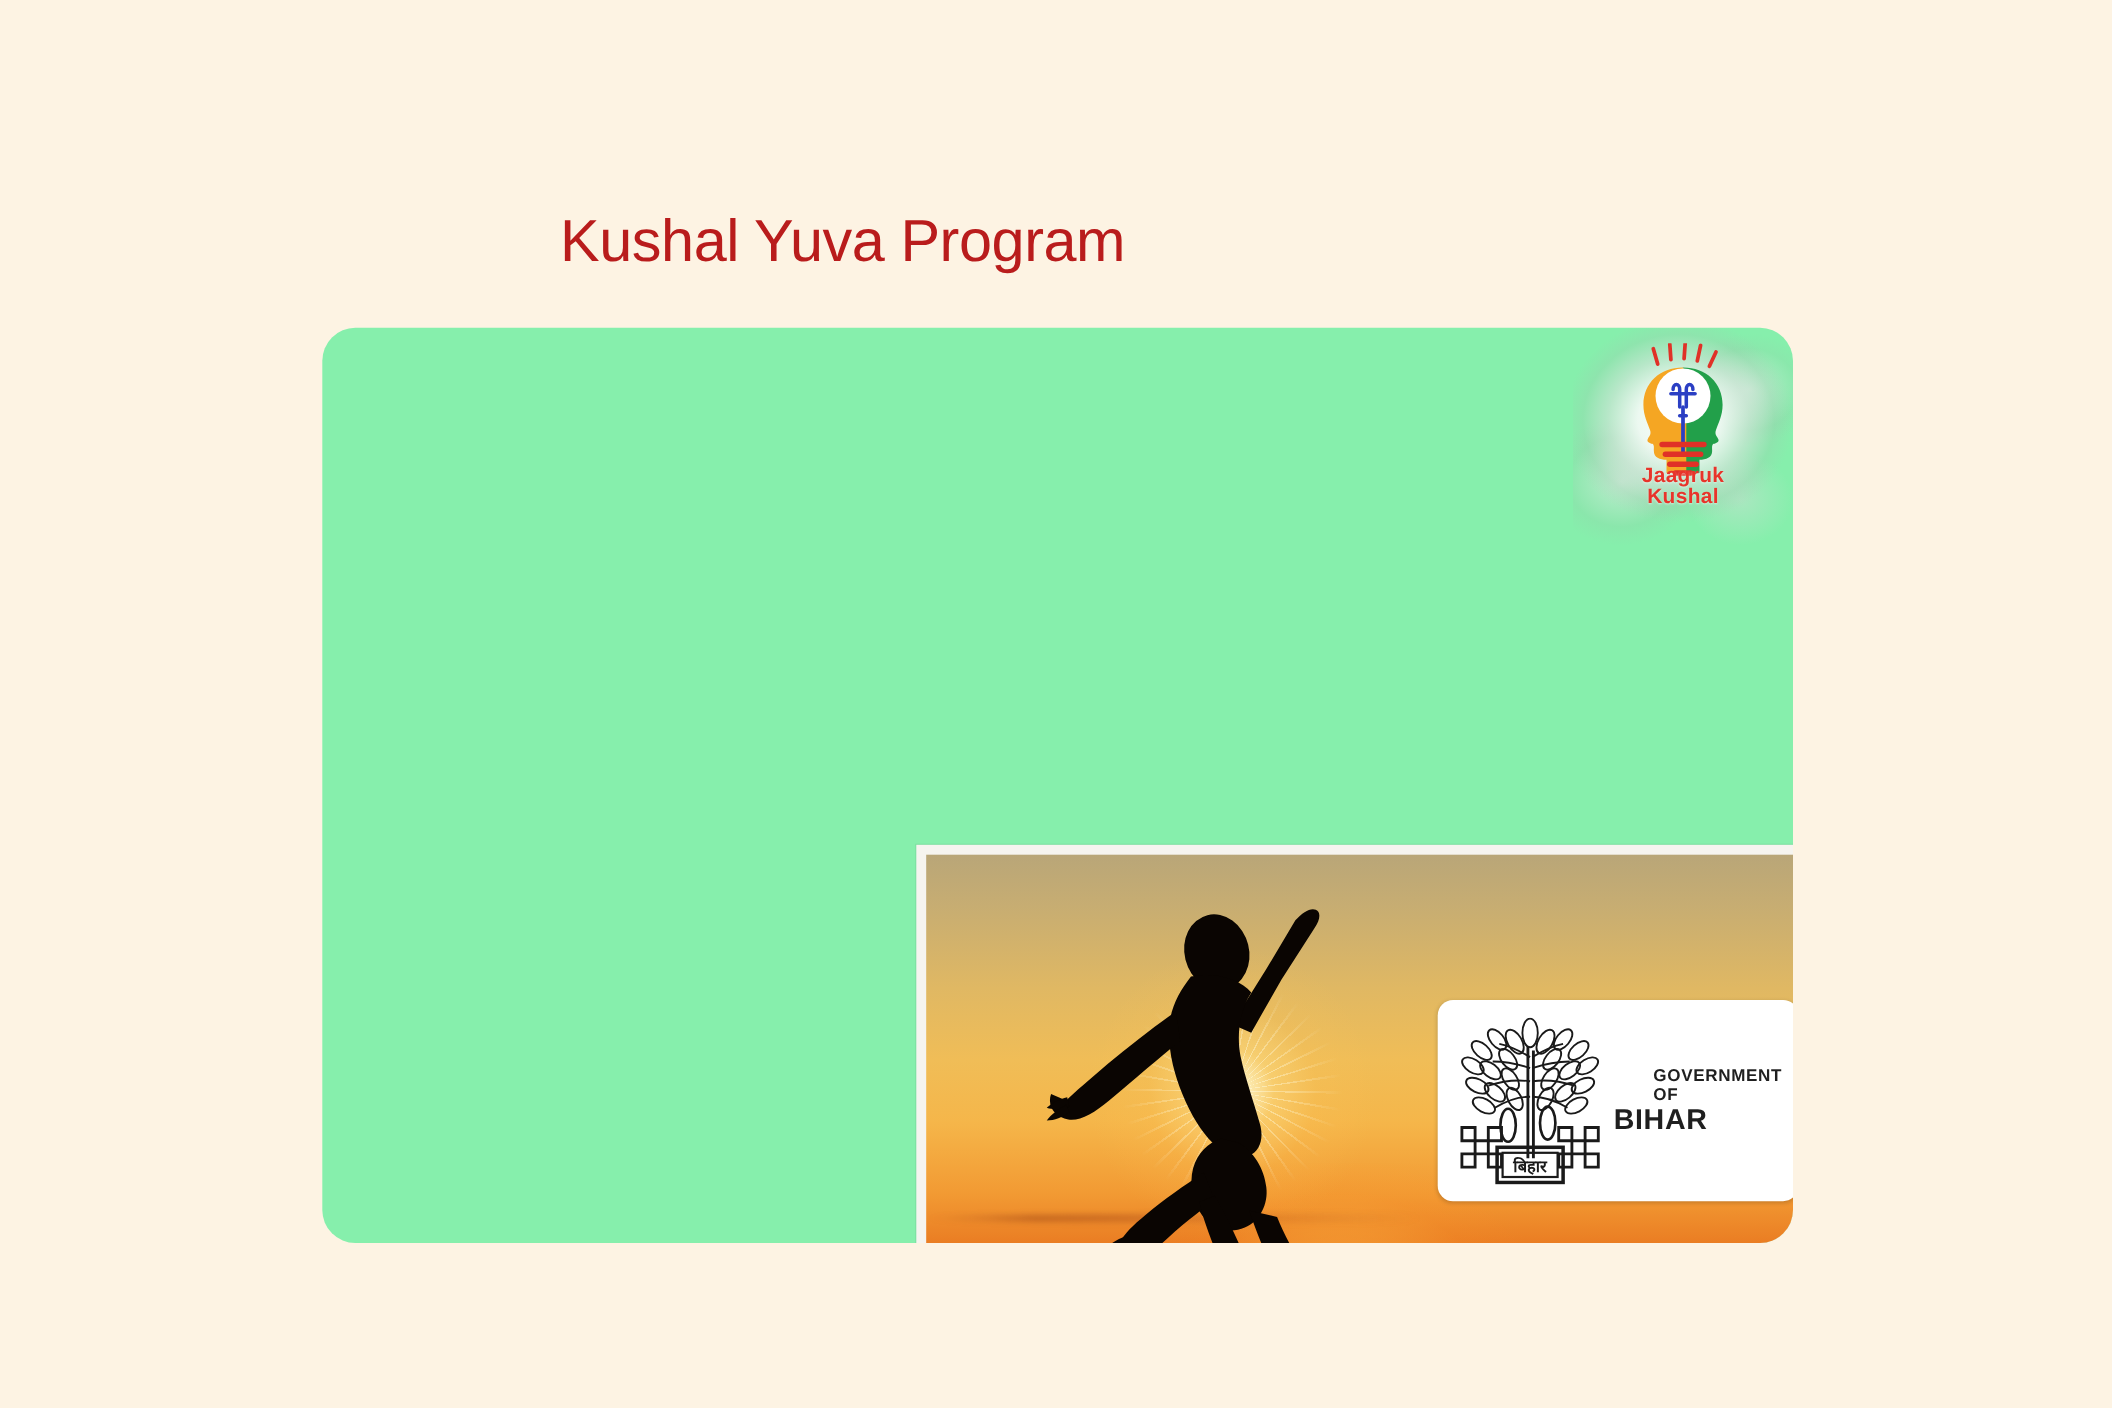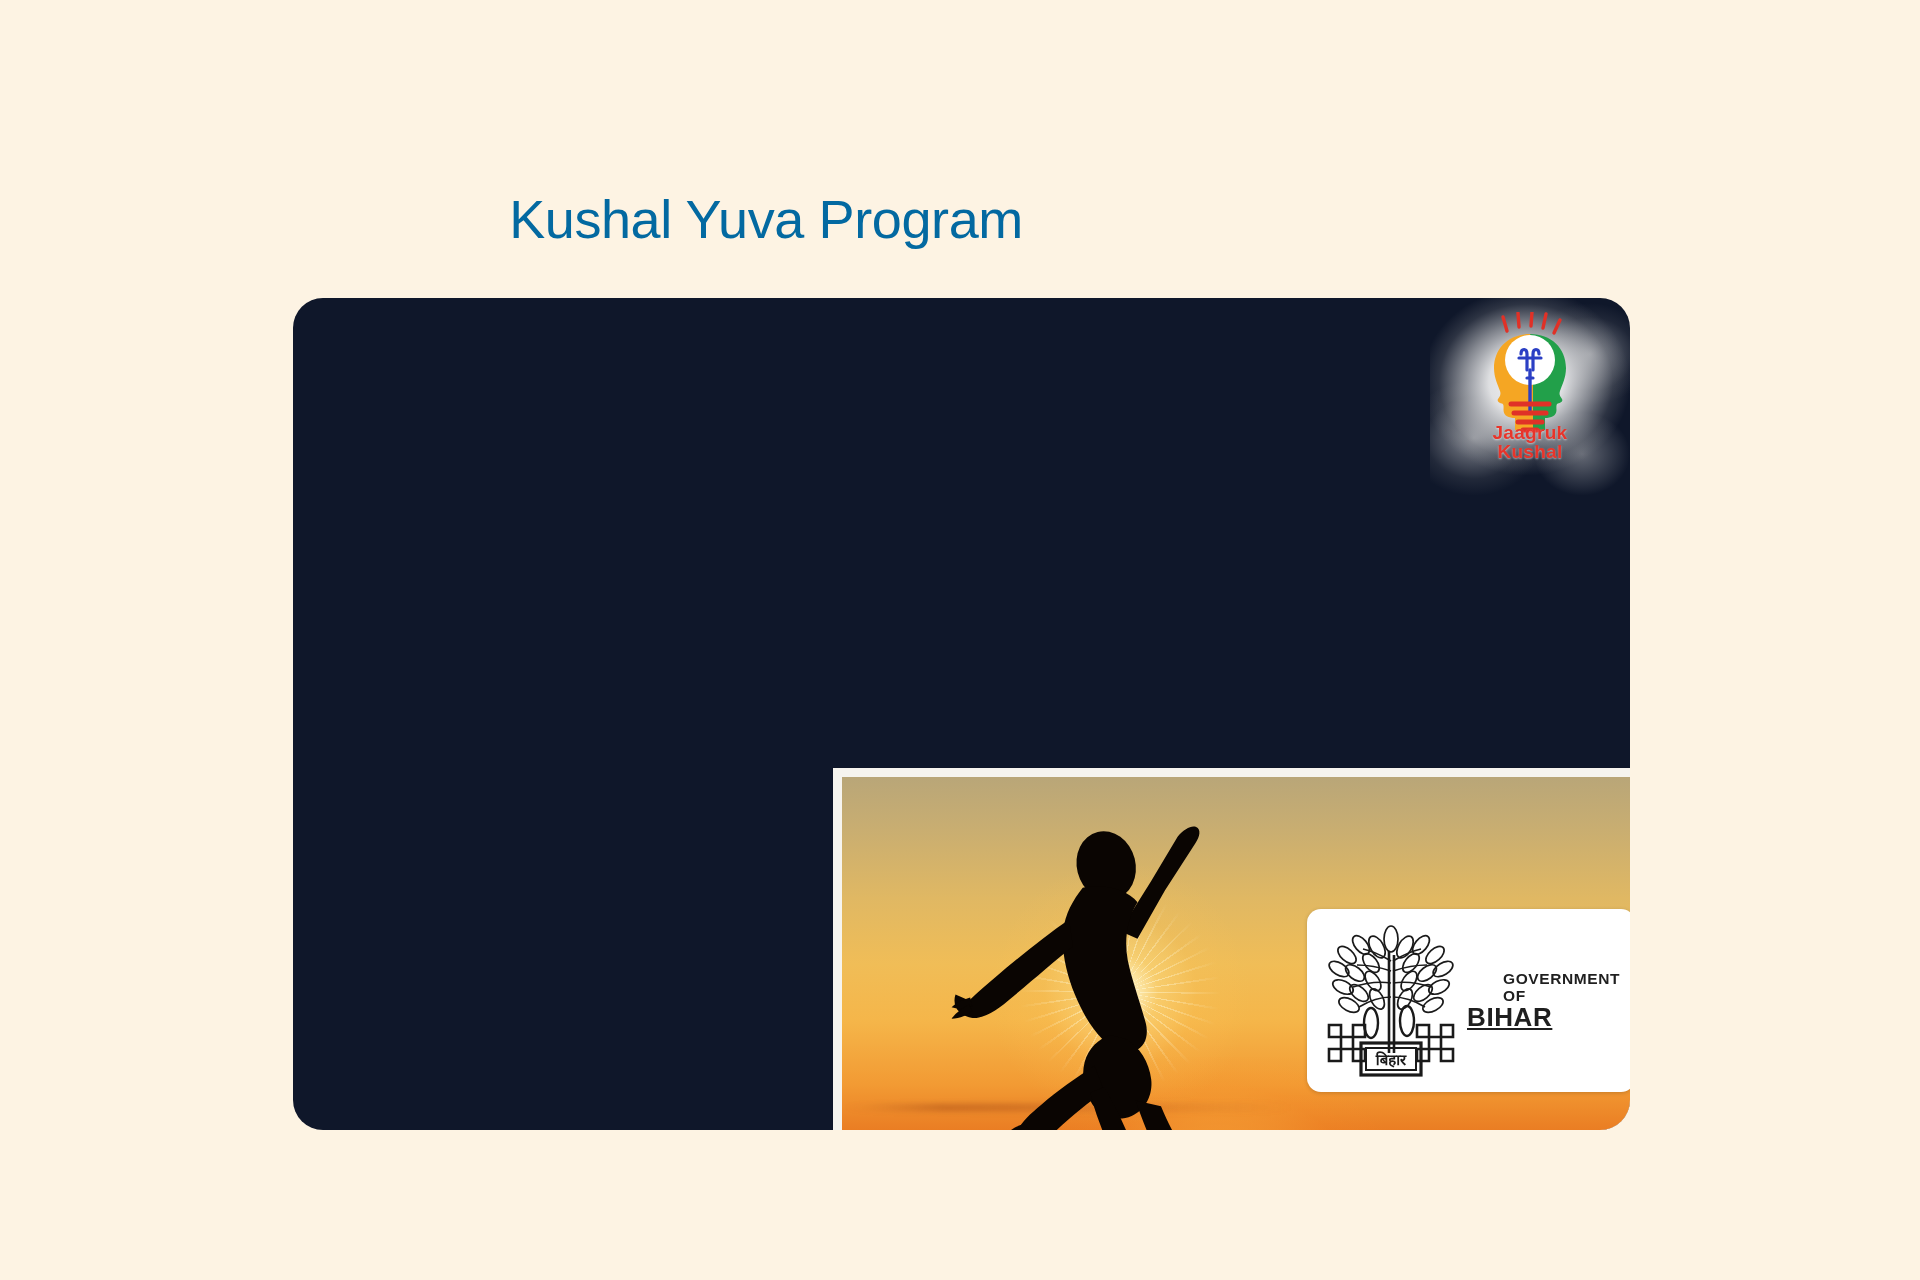--- a/index.html
+++ b/index.html
@@ -20,32 +20,32 @@
   
   #page-title {
     position: absolute;
     top: 188px;
     left: 0;
     width: 1532px;
     text-align: center;
     font-size: 54px;
     font-weight: 400;
     letter-spacing: -0.4px;
-    color: #0369a1;
+    color: #b91c1c;
     font-family: "Liberation Sans", sans-serif;
   }
 
   
   #media-panel {
     position: absolute;
     left: 293px;
     top: 298px;
     width: 1337px;
     height: 832px;
-    background: #0f172a;
+    background: #86efac;
     border-radius: 30px;
     overflow: hidden;
   }
 
   
   #brand-logo {
     position: absolute;
     right: 0px;
     top: 0px;
     width: 200px;
@@ -197,21 +197,20 @@
     letter-spacing: 0.6px;
     line-height: 1.1;
     margin-left: 36px;
   }
   #gov-card .gov-text .line-2 {
     display: block;
     font-size: 26px;
     font-weight: bold;
     letter-spacing: 0.6px;
     line-height: 1.05;
-    text-decoration: underline;
   }
 </style>
 </head>
 <body>
 
 <h1 id="page-title">Kushal Yuva Program</h1>
 
 <div id="media-panel">
 
   <div id="brand-logo">

